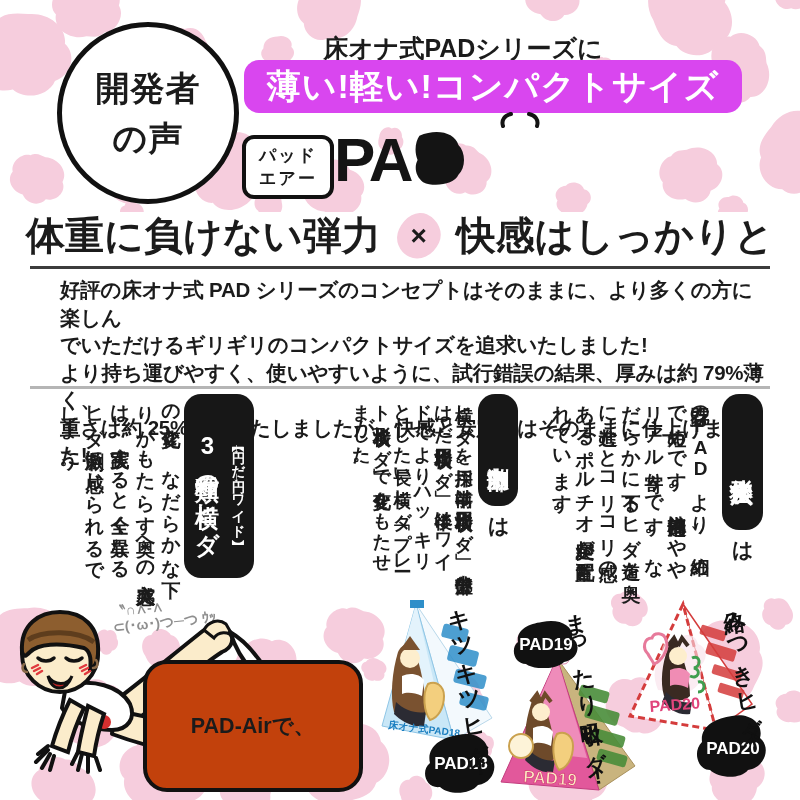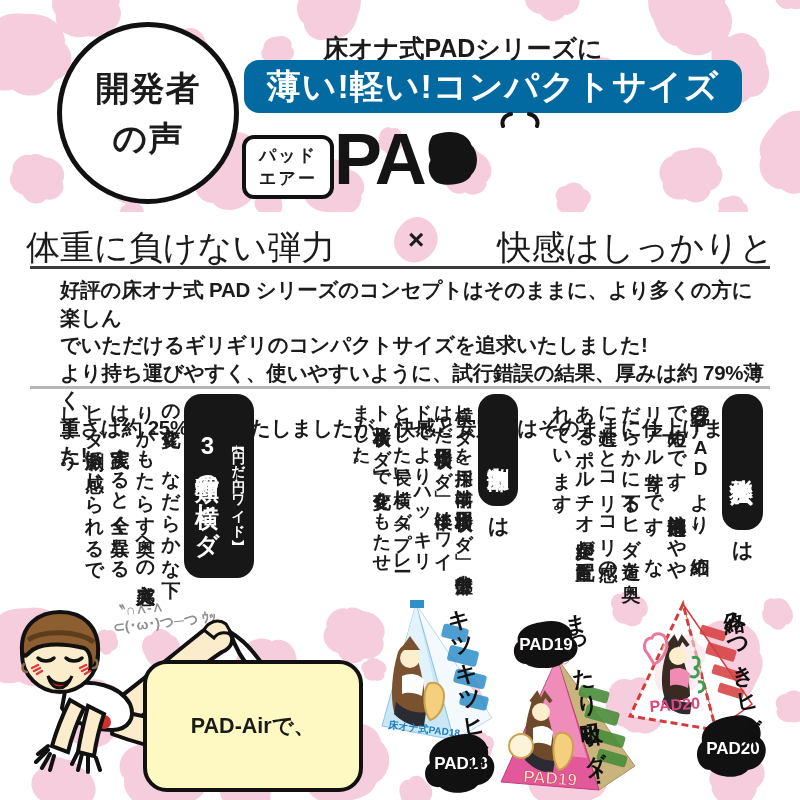--- a/index.html
+++ b/index.html
@@ -9,32 +9,32 @@
   .abs{position:absolute;}
   
   #topPattern{left:0;top:0;}
   #bottomPattern{left:0;top:588px;}
   
   .dev-circle{left:57px;top:22px;width:172px;height:172px;border:5px solid #111;
     border-radius:50%;background:#fff;display:flex;flex-direction:column;justify-content:center;
     align-items:center;z-index:3;}
   .dev-circle div{font-size:34px;font-weight:800;line-height:50px;letter-spacing:1px;}
   .kicker{left:214px;top:32px;width:498px;text-align:center;font-size:25px;font-weight:800;z-index:3;}
-  .banner{left:244px;top:60px;width:498px;height:53px;background:#0369a1;border-radius:15px;
+  .banner{left:244px;top:60px;width:498px;height:53px;background:#d946ef;border-radius:15px;
     color:#fff;display:flex;align-items:center;justify-content:center;font-size:34px;
     font-weight:800;letter-spacing:1px;z-index:3;}
   .ruby-box{left:242px;top:135px;width:84px;height:56px;border:4px solid #111;border-radius:12px;
     background:#fff;display:flex;flex-direction:column;justify-content:center;align-items:center;z-index:3;}
   .ruby-box div{font-size:17px;font-weight:800;line-height:23px;letter-spacing:2px;}
   .logo-row{left:334px;top:122px;height:74px;display:flex;align-items:center;z-index:3;}
-  .logo-row .lt{font-size:72px;font-weight:900;letter-spacing:-2px;color:#141414;}
+  .logo-row .lt{font-size:62px;font-weight:900;letter-spacing:-2px;color:#141414;}
   
   .tagline{left:26px;top:209px;width:748px;display:flex;justify-content:space-between;
     align-items:center;z-index:3;}
-  .tagline .big{font-size:34px;font-weight:400;letter-spacing:0px;white-space:nowrap;margin-top:16px;}
+  .tagline .big{font-size:39px;font-weight:700;letter-spacing:0px;white-space:nowrap;}
   .xwrap{position:relative;width:46px;height:46px;display:flex;align-items:center;justify-content:center;}
   .xblob{position:absolute;left:2px;top:0px;width:42px;height:46px;background:#f6cddd;
     border-radius:45% 55% 50% 50%/55% 45% 55% 45%;transform:rotate(25deg);}
   .xchar{position:relative;font-size:28px;font-weight:800;}
   .rule1{left:30px;top:266px;width:740px;height:3px;background:#3c3c3c;z-index:2;}
   .rule2{left:30px;top:386px;width:740px;height:3px;background:#b5b5b5;z-index:2;}
   .intro{left:30px;top:276px;width:740px;z-index:2;}
   .intro div{font-size:20.5px;font-weight:600;line-height:27.5px;letter-spacing:-0.2px;margin-left:30px;}
   
   .v{writing-mode:vertical-rl;text-orientation:upright;}
@@ -51,21 +51,21 @@
   #f2badge .v{font-size:22px;}
   #f2p{left:488px;top:512px;}
   #f2body{left:294px;top:392px;width:180px;height:182px;font-size:18px;line-height:20.5px;}
   #f3badge{left:184px;top:394px;width:70px;height:184px;padding:0;}
   .b3main{font-size:24px;line-height:38px;font-weight:800;}
   .b3sub{font-size:13.5px;line-height:24px;font-weight:700;text-orientation:mixed;}
   #f3body{left:20px;top:392px;width:164px;height:182px;line-height:25.5px;}
   
   .doodle{left:112px;top:598px;color:#8f8f8f;font-size:14px;font-weight:700;
     transform:rotate(-6deg);line-height:16px;z-index:2;white-space:nowrap;}
-  .bubble{left:143px;top:660px;width:212px;height:124px;background:#fef9c3;border:4px solid #111;
+  .bubble{left:143px;top:660px;width:212px;height:124px;background:#c2410c;border:4px solid #111;
     border-radius:24px;display:flex;flex-direction:row;justify-content:center;align-items:center;z-index:4;}
   .bubble div{font-size:21.5px;font-weight:800;line-height:30px;white-space:nowrap;}
   #bubbleTail{left:222px;top:630px;z-index:4;}
   #mascot{left:8px;top:600px;z-index:3;}
   .prod-label{font-weight:800;color:#101010;z-index:3;font-size:22px;letter-spacing:2px;}
   .prod-label .v{display:block;}
   #label18{left:448px;top:594px;height:110px;transform:rotate(-8deg);}
   #label19{left:566px;top:598px;height:124px;transform:rotate(-8deg);}
   #label20{left:724px;top:594px;height:112px;transform:rotate(-9deg);}
   .tagblob{z-index:3;}

